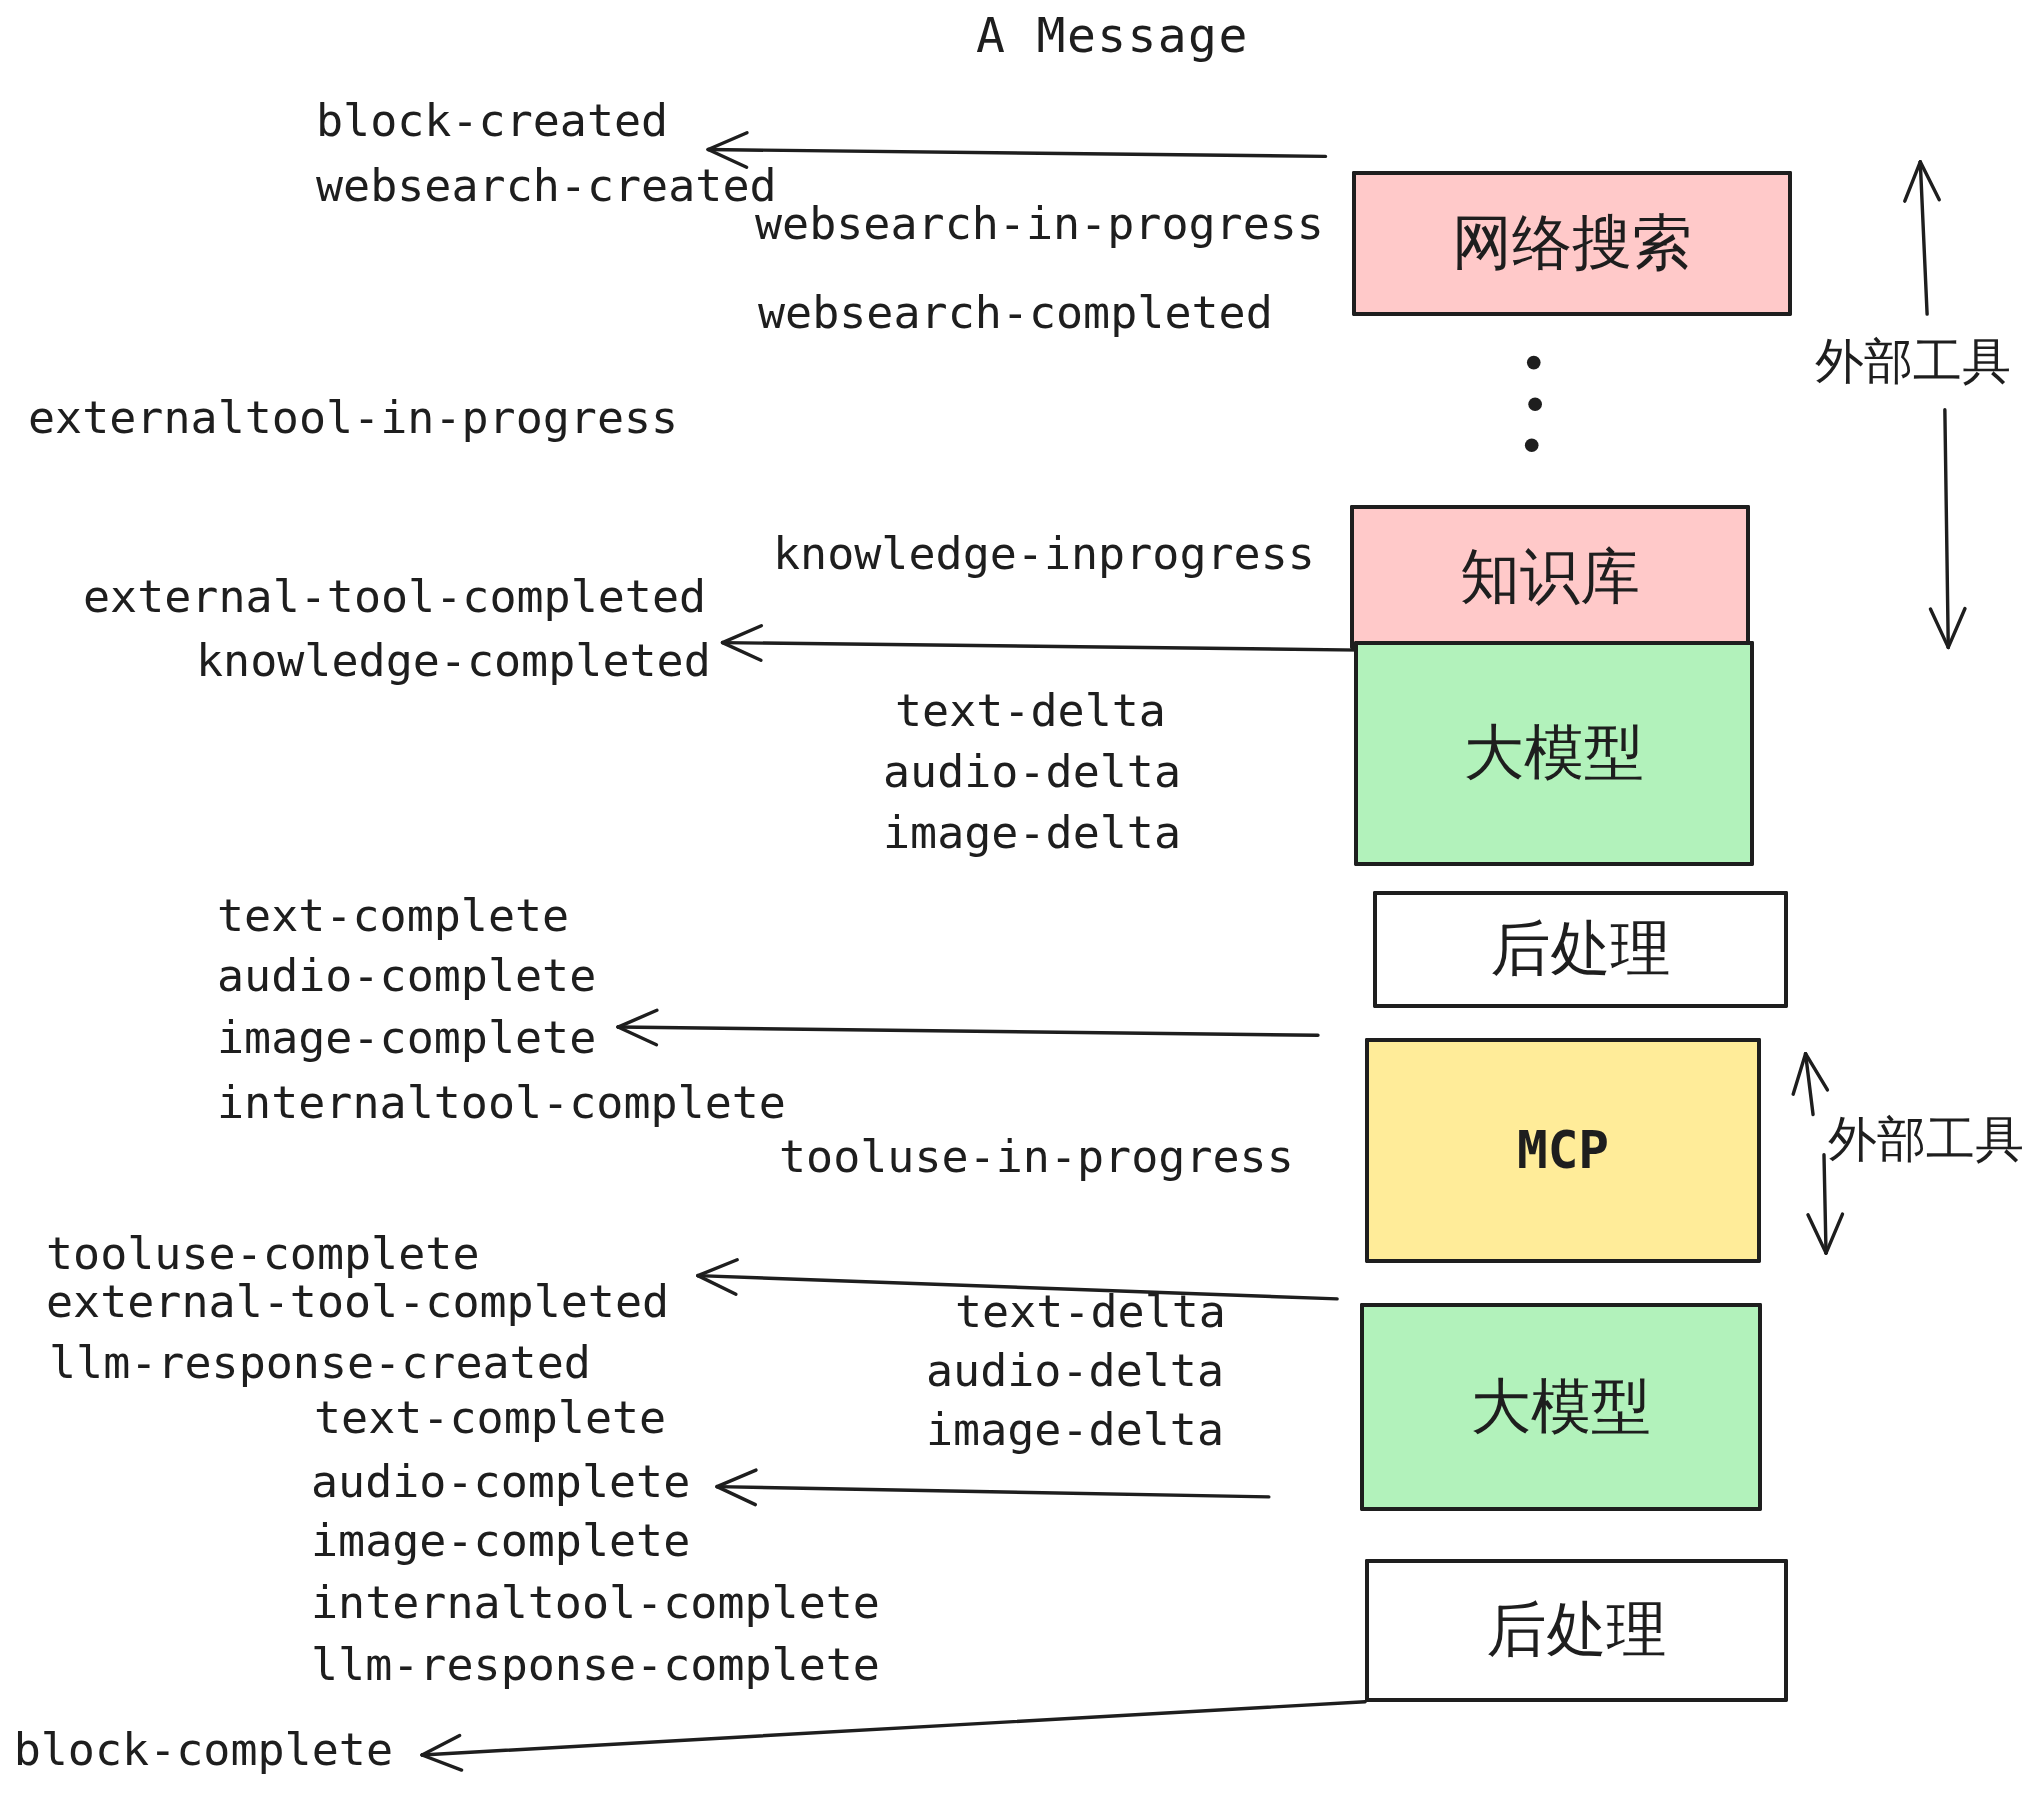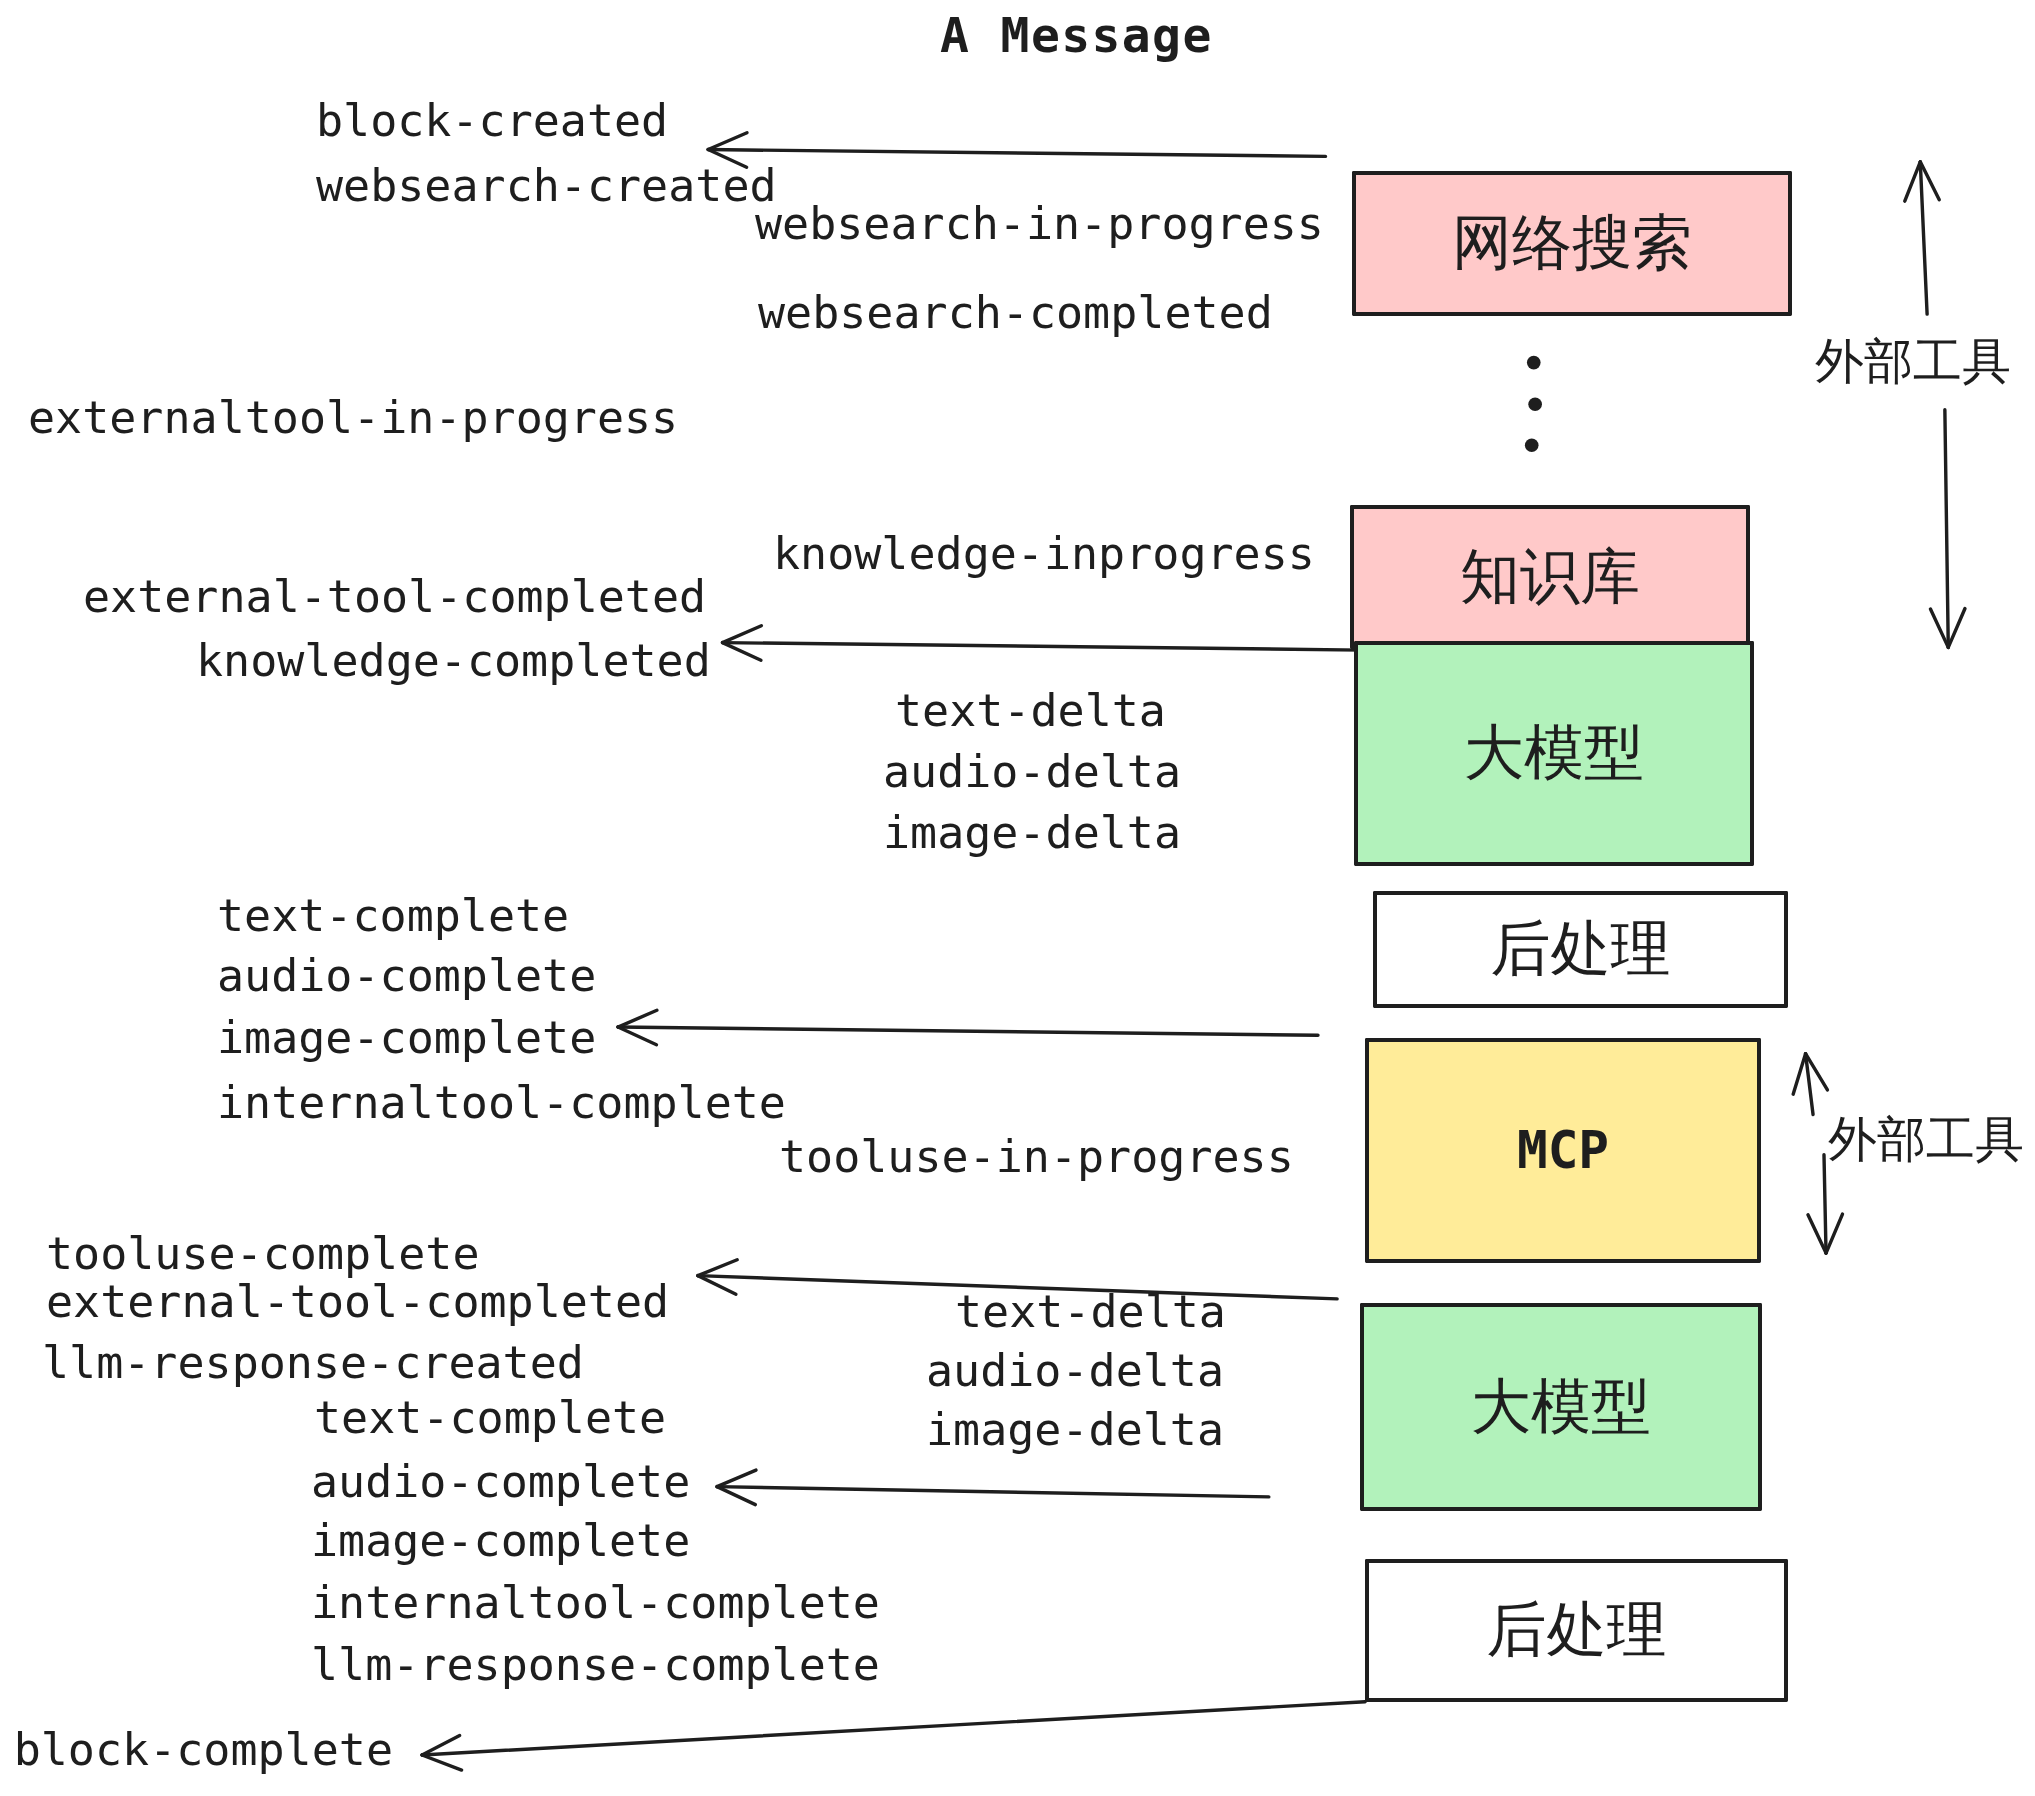--- a/index.html
+++ b/index.html
@@ -11,24 +11,24 @@
     position: relative;
     width: 2035px;
     height: 1796px;
     background: #ffffff;
     overflow: hidden;
     font-family: "DejaVu Sans Mono", monospace;
     color: #1e1e1e;
   }
   #page-title {
     position: absolute;
-    left: 940px;
+    left: 976px;
     top: 6.8px;
     font-size: 48px;
-    font-weight: bold;
+    font-weight: normal;
     white-space: nowrap;
     letter-spacing: 1.4px;
   }
   .event-label {
     position: absolute;
     font-size: 45px;
     line-height: 1.1;
     white-space: nowrap;
     font-weight: 400;
   }
@@ -163,21 +163,21 @@
       <div class="event-label" style="left: 895px; top: 686px;">text-delta</div>
       <div class="event-label" style="left: 883px; top: 747px;">audio-delta</div>
       <div class="event-label" style="left: 883px; top: 808px;">image-delta</div>
       <div class="event-label" style="left: 217px; top: 891px;">text-complete</div>
       <div class="event-label" style="left: 217px; top: 951px;">audio-complete</div>
       <div class="event-label" style="left: 217px; top: 1013px;">image-complete</div>
       <div class="event-label" style="left: 217px; top: 1078px;">internaltool-complete</div>
       <div class="event-label" style="left: 779px; top: 1132px;">tooluse-in-progress</div>
       <div class="event-label" style="left: 46px; top: 1216px; margin-top: 13px;">tooluse-complete</div>
       <div class="event-label" style="left: 46px; top: 1277px;">external-tool-completed</div>
-      <div class="event-label" style="left: 42px; top: 1338px;">llm-response-created</div>
+      <div class="event-label" style="left: 49px; top: 1338px;">llm-response-created</div>
       <div class="event-label" style="left: 955px; top: 1287px;">text-delta</div>
       <div class="event-label" style="left: 926px; top: 1346px;">audio-delta</div>
       <div class="event-label" style="left: 926px; top: 1405px;">image-delta</div>
       <div class="event-label" style="left: 314px; top: 1393px;">text-complete</div>
       <div class="event-label" style="left: 311px; top: 1457px;">audio-complete</div>
       <div class="event-label" style="left: 311px; top: 1516px;">image-complete</div>
       <div class="event-label" style="left: 311px; top: 1578px;">internaltool-complete</div>
       <div class="event-label" style="left: 311px; top: 1640px;">llm-response-complete</div>
       <div class="event-label" style="left: 13.7px; top: 1725px;">block-complete</div>
       <div class="cn-label" style="left: 1815px; top: 335px;">外部工具</div>

